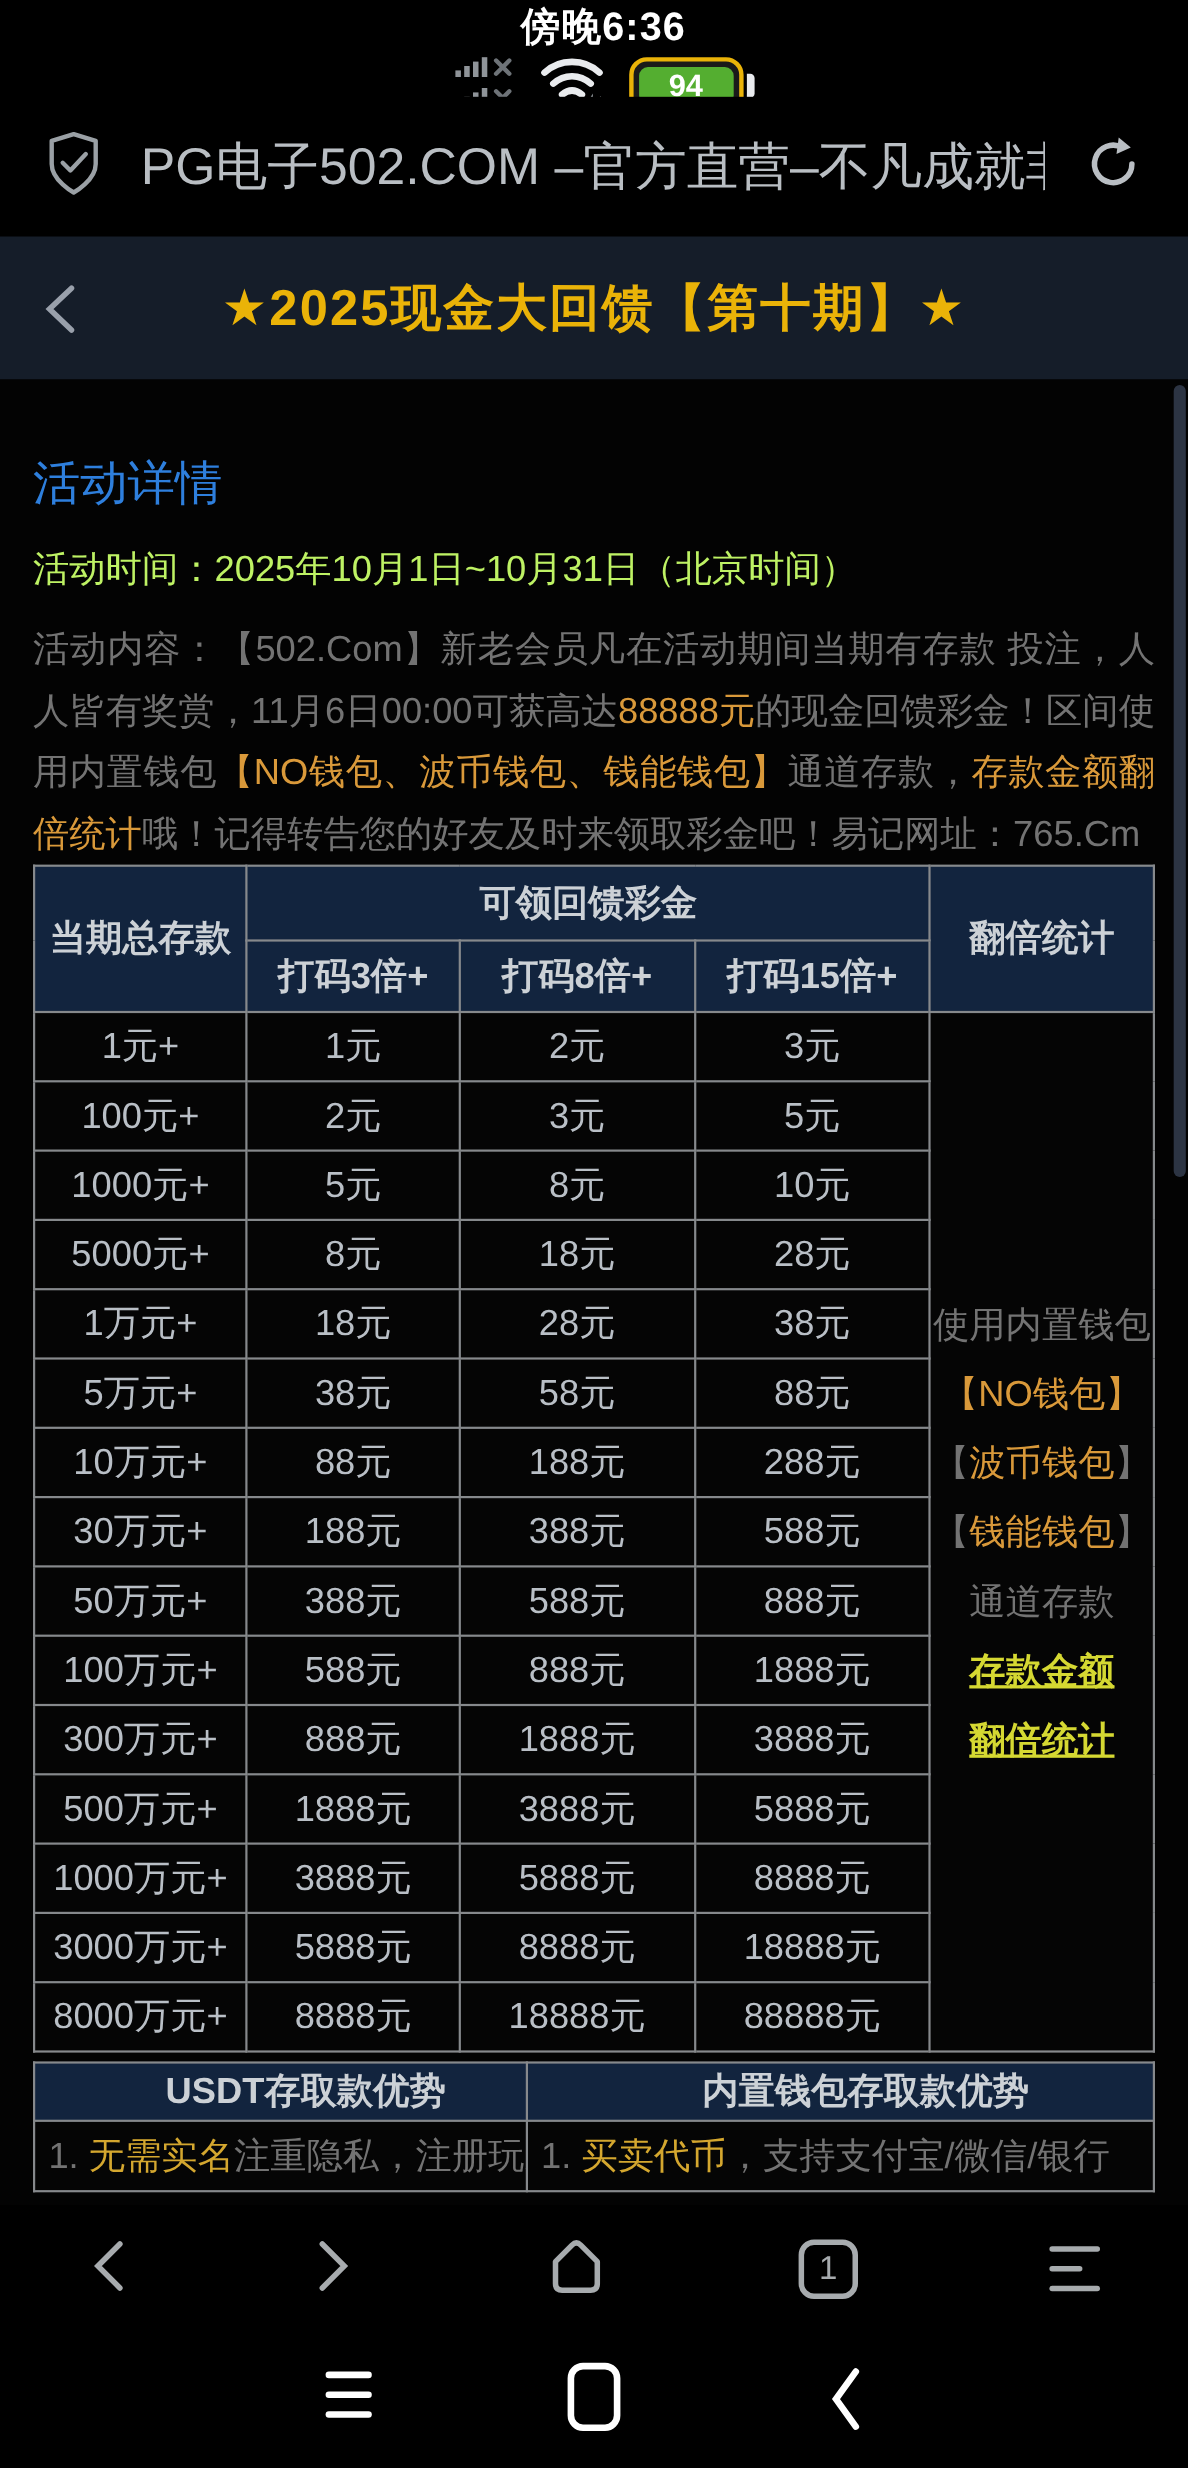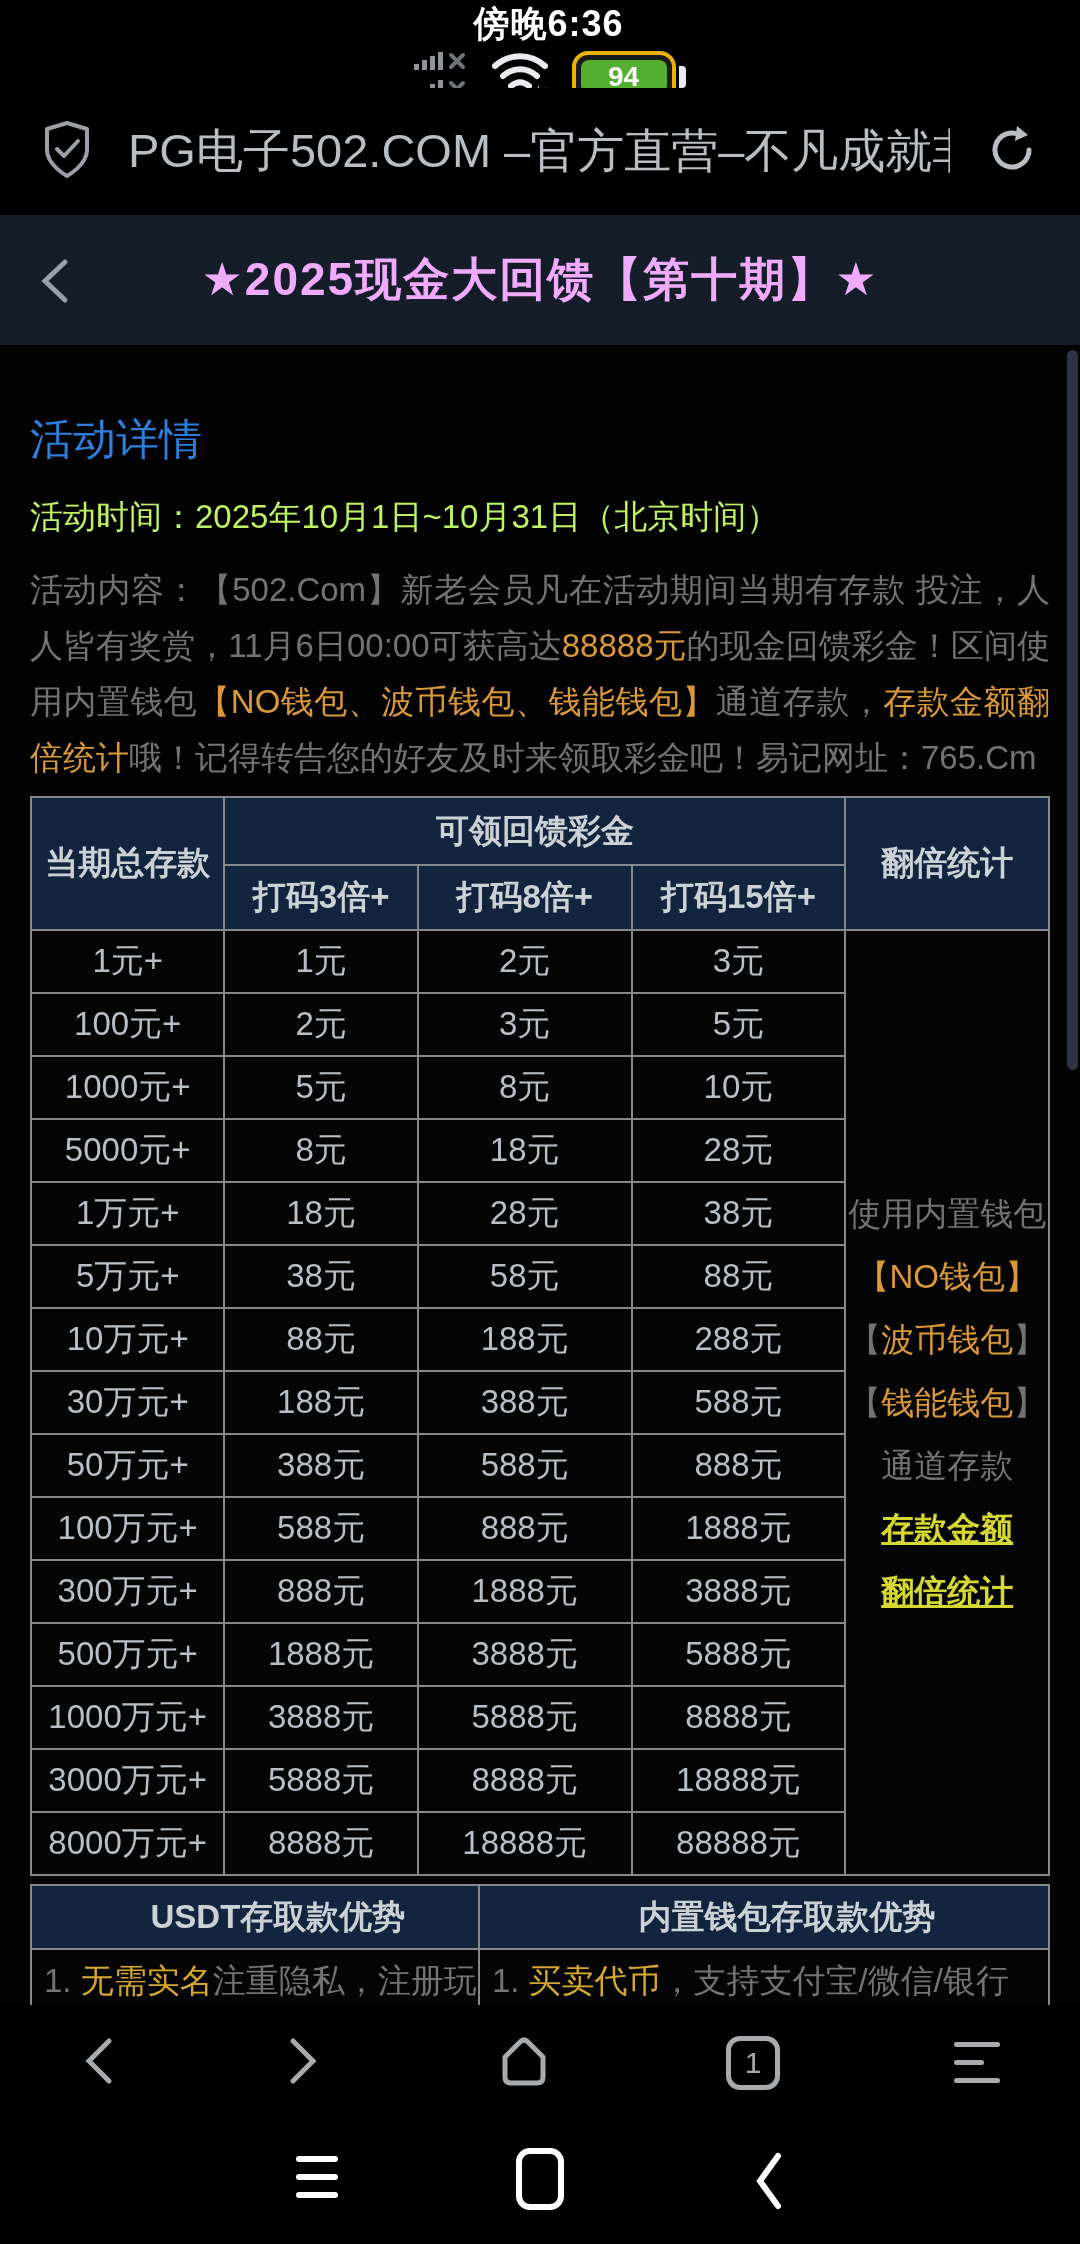--- a/index.html
+++ b/index.html
@@ -19,44 +19,44 @@
     display:flex; align-items:center; justify-content:center; color:#fff; font-size:28px; font-weight:700; }
   .battery-nub { width:7px; height:22px; background:#e9ebee; border-radius:0 4px 4px 0; margin-left:3px; }
   
   .address-bar { position:absolute; top:88px; left:0; width:1080px; height:127px;
     display:flex; align-items:center; padding:0 40px; gap:34px; background:#000; }
   .addr-title { flex:1; font-size:47px; color:#b9bec3; white-space:nowrap; overflow:hidden; }
   
   .page-header { position:absolute; top:215px; left:0; width:1080px; height:130px; background:#151d29;
     display:flex; align-items:center; justify-content:center; }
   .page-header .back { position:absolute; left:38px; top:43px; }
-  .page-title { font-size:46px; font-weight:600; color:#f0abfc; letter-spacing:2px; }
+  .page-title { font-size:46px; font-weight:600; color:#eab308; letter-spacing:2px; }
   
   .content { position:absolute; top:345px; left:0; width:1080px; height:1660px;
     background:#030303; overflow:hidden; padding:0 30px; }
   .section-title { margin-top:66px; font-size:43px; font-weight:400; color:#2e7fdd; }
   .p-time { margin-top:26px; font-size:33px; color:#bef264; }
   .p-content { margin-top:22px; font-size:33px; line-height:56px; color:#c4c9ce; text-align:justify; }
   .c-gray   { color:#737373; }
   .c-orange { color:#d9993a; }
   .c-yellow { color:#d5d832; font-weight:700;text-decoration:underline; }
   .c-gold   { color:#d4a72f; }
   
   table { border-collapse:collapse; width:1020px; table-layout:fixed; }
-  .rebate-table { margin-top:10px; }
+  .rebate-table { margin-top:0; }
   th,td { border:2px solid #86898c; text-align:center; padding:0; }
   th { background:#12243e; color:#ccd1d6; font-size:33px; font-weight:600; }
   .rebate-table thead tr:first-child th { height:68px; }
   .rebate-table thead tr:last-child th { height:65px; }
   .rebate-table td { height:63px; font-size:33px; color:#b9bfc6; background:#050505; }
   .bonus-cell { vertical-align:middle; }
   .bonus-cell div { line-height:63px; font-size:33px; }
   
   .adv-table { margin-top:8px; }
-  .adv-table th { height:64px;padding-left:46px; }
+  .adv-table th { height:53px;padding-left:46px; }
   .adv-table td { height:64px; font-size:33px; background:#050505; text-align:left; padding:0 12px; white-space:nowrap; overflow:hidden; }
   
   .scroll-thumb { position:absolute; right:2px; top:350px; width:11px; height:720px;
     background:#2c3443; border-radius:6px; }
   
   .browser-toolbar { position:absolute; top:2005px; left:0; width:1080px; height:115px; background:#000;
     display:flex; align-items:center; justify-content:space-between; padding:0 80px; }
   .tab-btn { width:54px; height:54px; border:5px solid #a7abae; border-radius:14px;
     display:flex; align-items:center; justify-content:center; color:#a7abae; font-size:30px; }
   .menu-btn { display:flex; flex-direction:column; gap:13px; }

